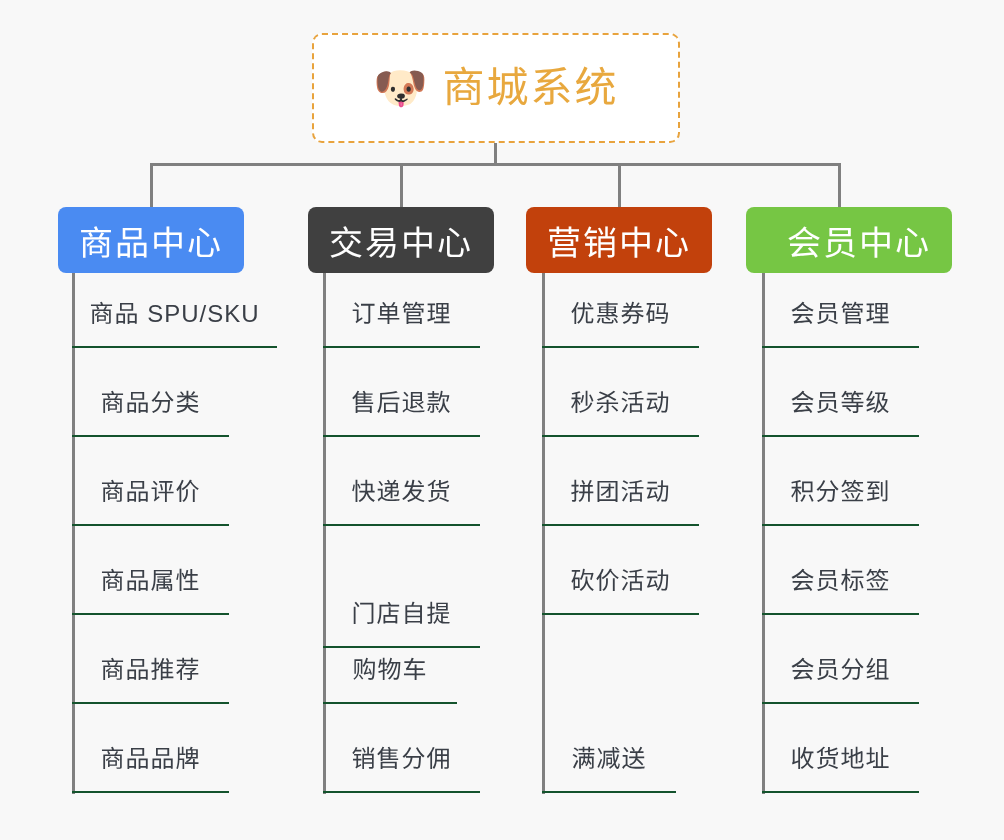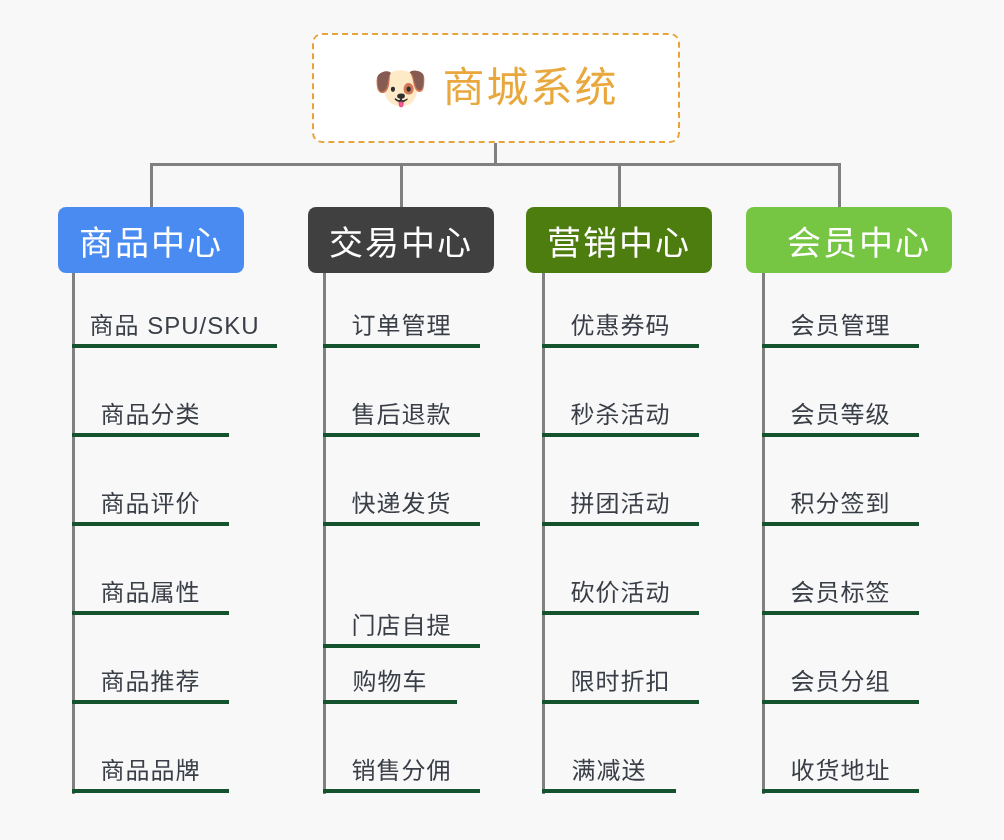--- a/index.html
+++ b/index.html
@@ -72,23 +72,22 @@
     font-size: 34px;
     letter-spacing: 2px;
     white-space: nowrap;
   }
 
   
   .leaf {
     position: absolute;
     height: 48px;
     box-sizing: border-box;
-    border-bottom: 4px solid #14532d;
+    border-bottom: 2px solid #14532d;
     display: flex;
-    align-items: flex-end;
     justify-content: center;
     padding-bottom: 4px;
   }
   .leaf-label {
     font-size: 24px;
     color: #3a3f47;
     line-height: 1.15;
     white-space: nowrap;
     letter-spacing: 1px;
   }
@@ -151,39 +150,36 @@
   <div class="leaf" style="left:323px; top:600px; width:157px;">
     <span class="leaf-label">门店自提</span>
   </div>
   <div class="leaf" style="left:323px; top:656px; width:134px;">
     <span class="leaf-label">购物车</span>
   </div>
   <div class="leaf" style="left:323px; top:745px; width:157px;">
     <span class="leaf-label">销售分佣</span>
   </div>
 
-  <div class="cat-box" style="left:526px; background:#4d7c0f;">
+  <div class="cat-box" style="left:526px; background:#c2410c;">
     <span>营销中心</span>
   </div>
   <div class="line vline" style="left:542px; top:273px; height:521px;"></div>
   <div class="leaf" style="left:542px; top:300px; width:157px;">
     <span class="leaf-label">优惠券码</span>
   </div>
   <div class="leaf" style="left:542px; top:389px; width:157px;">
     <span class="leaf-label">秒杀活动</span>
   </div>
   <div class="leaf" style="left:542px; top:478px; width:157px;">
     <span class="leaf-label">拼团活动</span>
   </div>
   <div class="leaf" style="left:542px; top:567px; width:157px;">
     <span class="leaf-label">砍价活动</span>
   </div>
-  <div class="leaf" style="left:542px; top:656px; width:157px;">
-    <span class="leaf-label">限时折扣</span>
-  </div>
   <div class="leaf" style="left:542px; top:745px; width:134px;">
     <span class="leaf-label">满减送</span>
   </div>
 
   <div class="cat-box" style="left:746px; background:#76C644;padding-left:20px;">
     <span>会员中心</span>
   </div>
   <div class="line vline" style="left:762px; top:273px; height:521px;"></div>
   <div class="leaf" style="left:762px; top:300px; width:157px;">
     <span class="leaf-label">会员管理</span>

